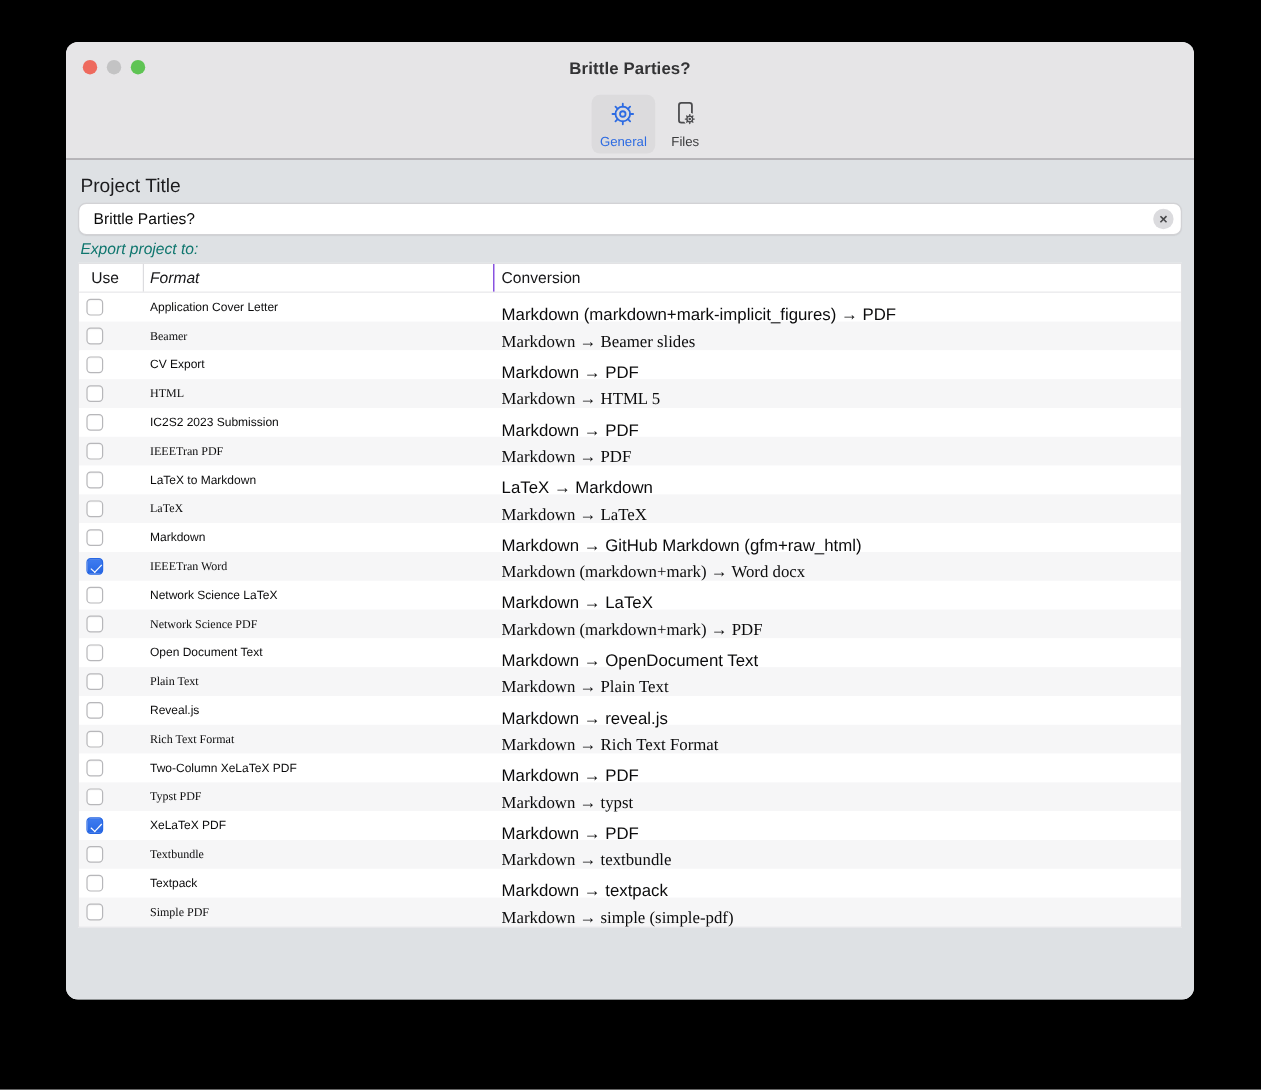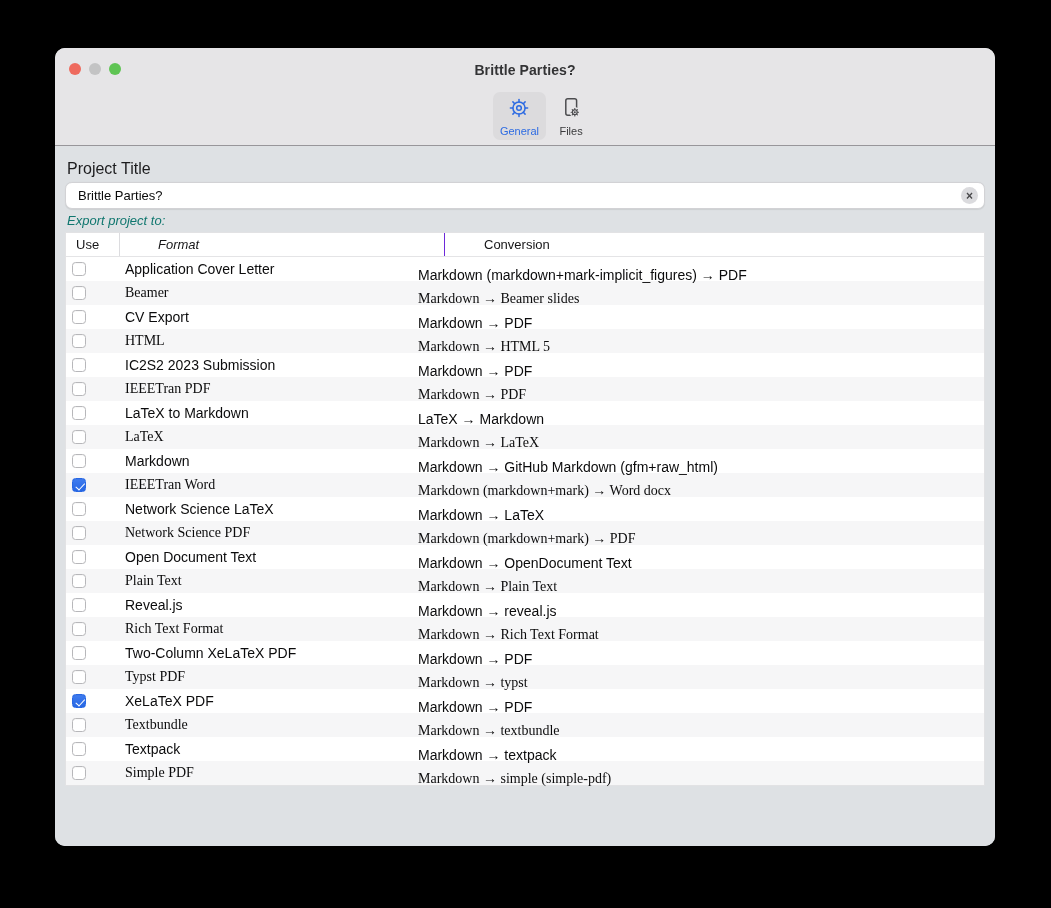--- a/index.html
+++ b/index.html
@@ -5,21 +5,21 @@
   * { box-sizing: border-box; margin: 0; padding: 0; }
   html, body { width: 1051px; height: 908px; }
   body {
     background: #000;
     font-family: "Liberation Sans", "DejaVu Sans", sans-serif;
     position: relative;
     overflow: hidden;
   }
   .window {
     position: absolute;
-    left: 55px; top: 48px;
+    left: 55px; top: 35px;
     width: 940px; height: 798px;
     border-radius: 10px;
     overflow: hidden;
     display: flex;
     flex-direction: column;
     box-shadow: 0 18px 40px rgba(0,0,0,0.6);
     background: #dee1e4;
   }
   
   .header {
@@ -124,41 +124,40 @@
     background: #fff;
     border: 1px solid #e2e2e4;
     width: 100%;
   }
   .thead {
     display: flex;
     height: 24px;
     align-items: center;
     border-bottom: 1px solid #e4e4e6;
     background: #fff;
-    gap: 33px;
   }
   .th {
     font-size: 13px;
     color: #161618;
     height: 100%;
     display: flex;
     align-items: center;
   }
   .th-use { flex: 0 0 54px; padding-left: 10px; border-right: 1px solid #dcdcdf; }
   .th-format { flex: 0 0 292px; padding-left: 5px; border-right: 1px solid #6d28d9; font-style: italic; }
   .th-conv { flex: 1; padding-left: 6px; }
   .trow {
     display: flex;
     height: 24px;
     align-items: center;
     background: #fff;
   }
   .trow.alt { background: #f6f6f7; font-family: Liberation Serif, serif; }
   .cell-use { flex: 0 0 54px; padding-left: 6px; display: flex; align-items: center; }
-  .cell-format { flex: 0 0 292px; padding-left: 5px; font-size: 14px; color: #0b0b0c; white-space: nowrap; }
+  .cell-format { flex: 0 0 292px; padding-left: 5px; font-size: 10px; color: #0b0b0c; white-space: nowrap; }
   .cell-conv { flex: 1; padding-left: 6px; font-size: 14px; color: #0b0b0c; white-space: nowrap; margin-top: 11px; }
   .cb {
     width: 14px; height: 14px;
     border-radius: 3.5px;
     background: #fff;
     border: 1px solid #b7b7ba;
     box-shadow: inset 0 0.5px 1px rgba(0,0,0,0.06);
     position: relative;
     display: inline-block;
   }

